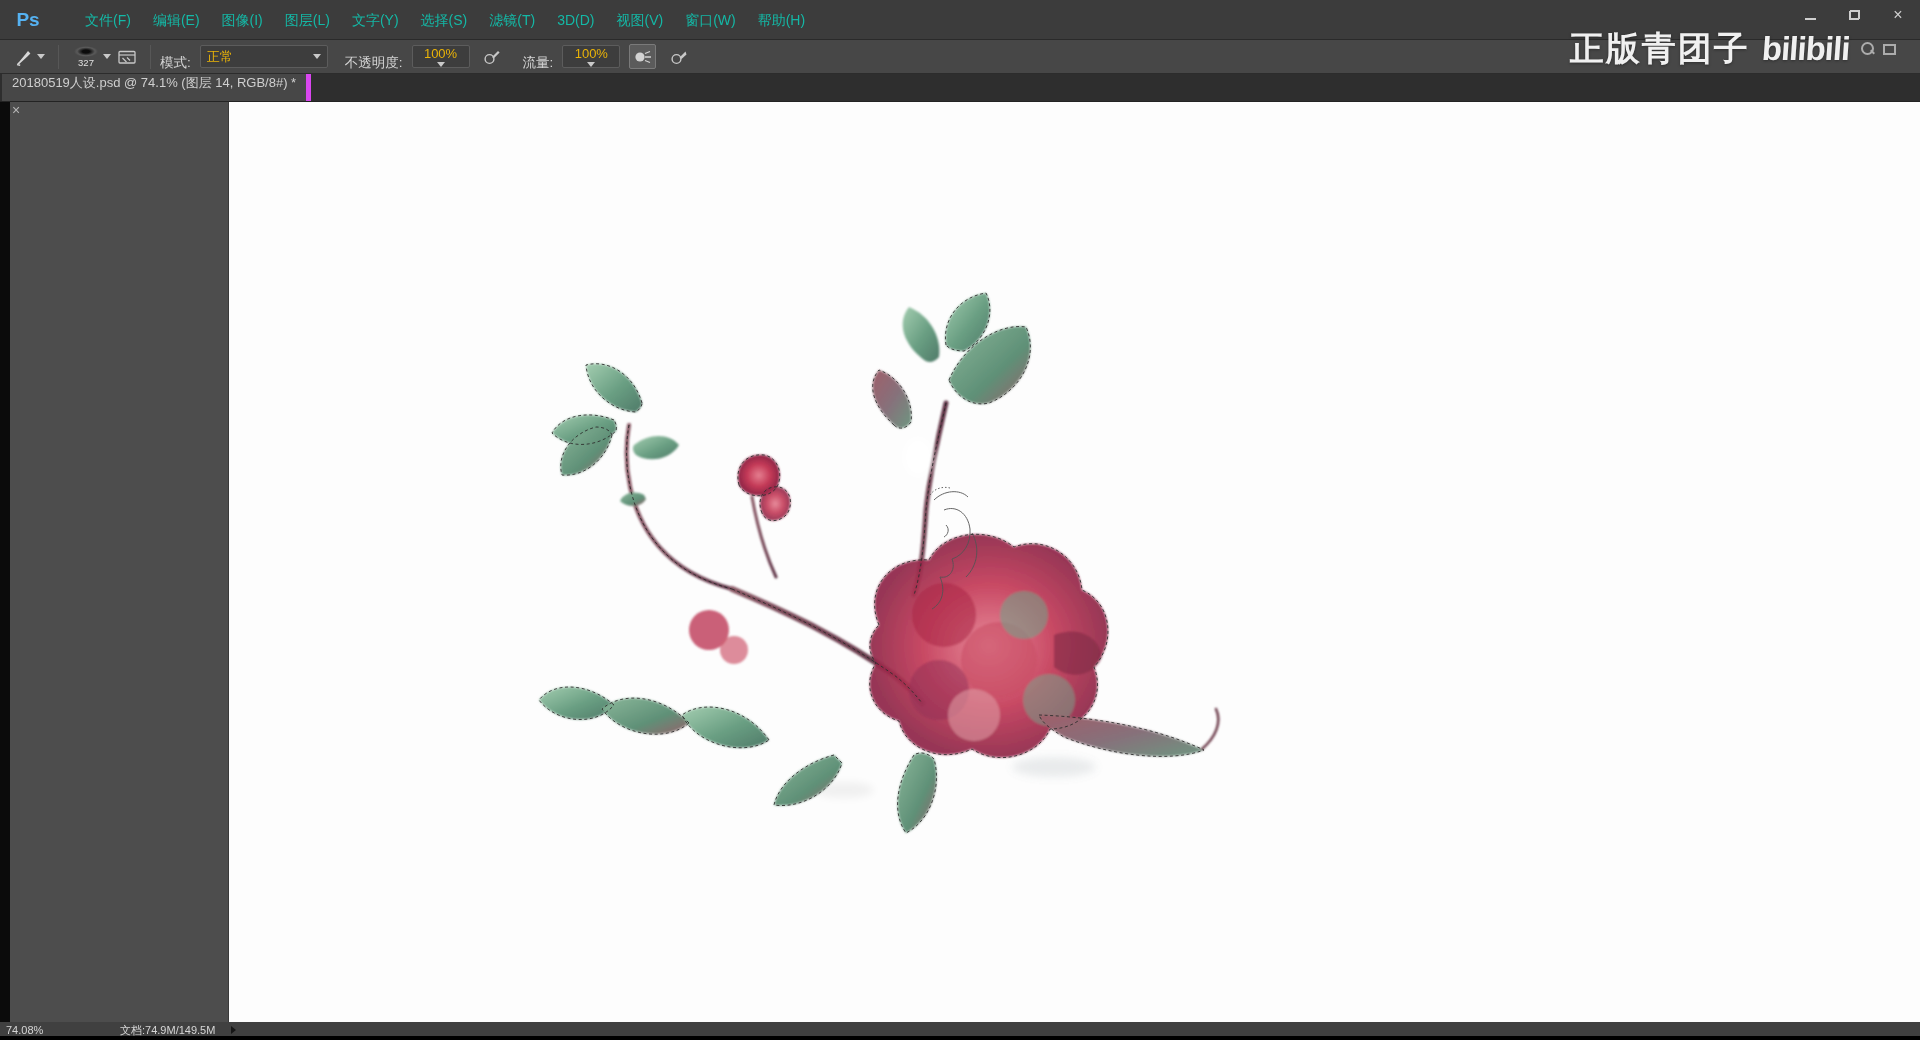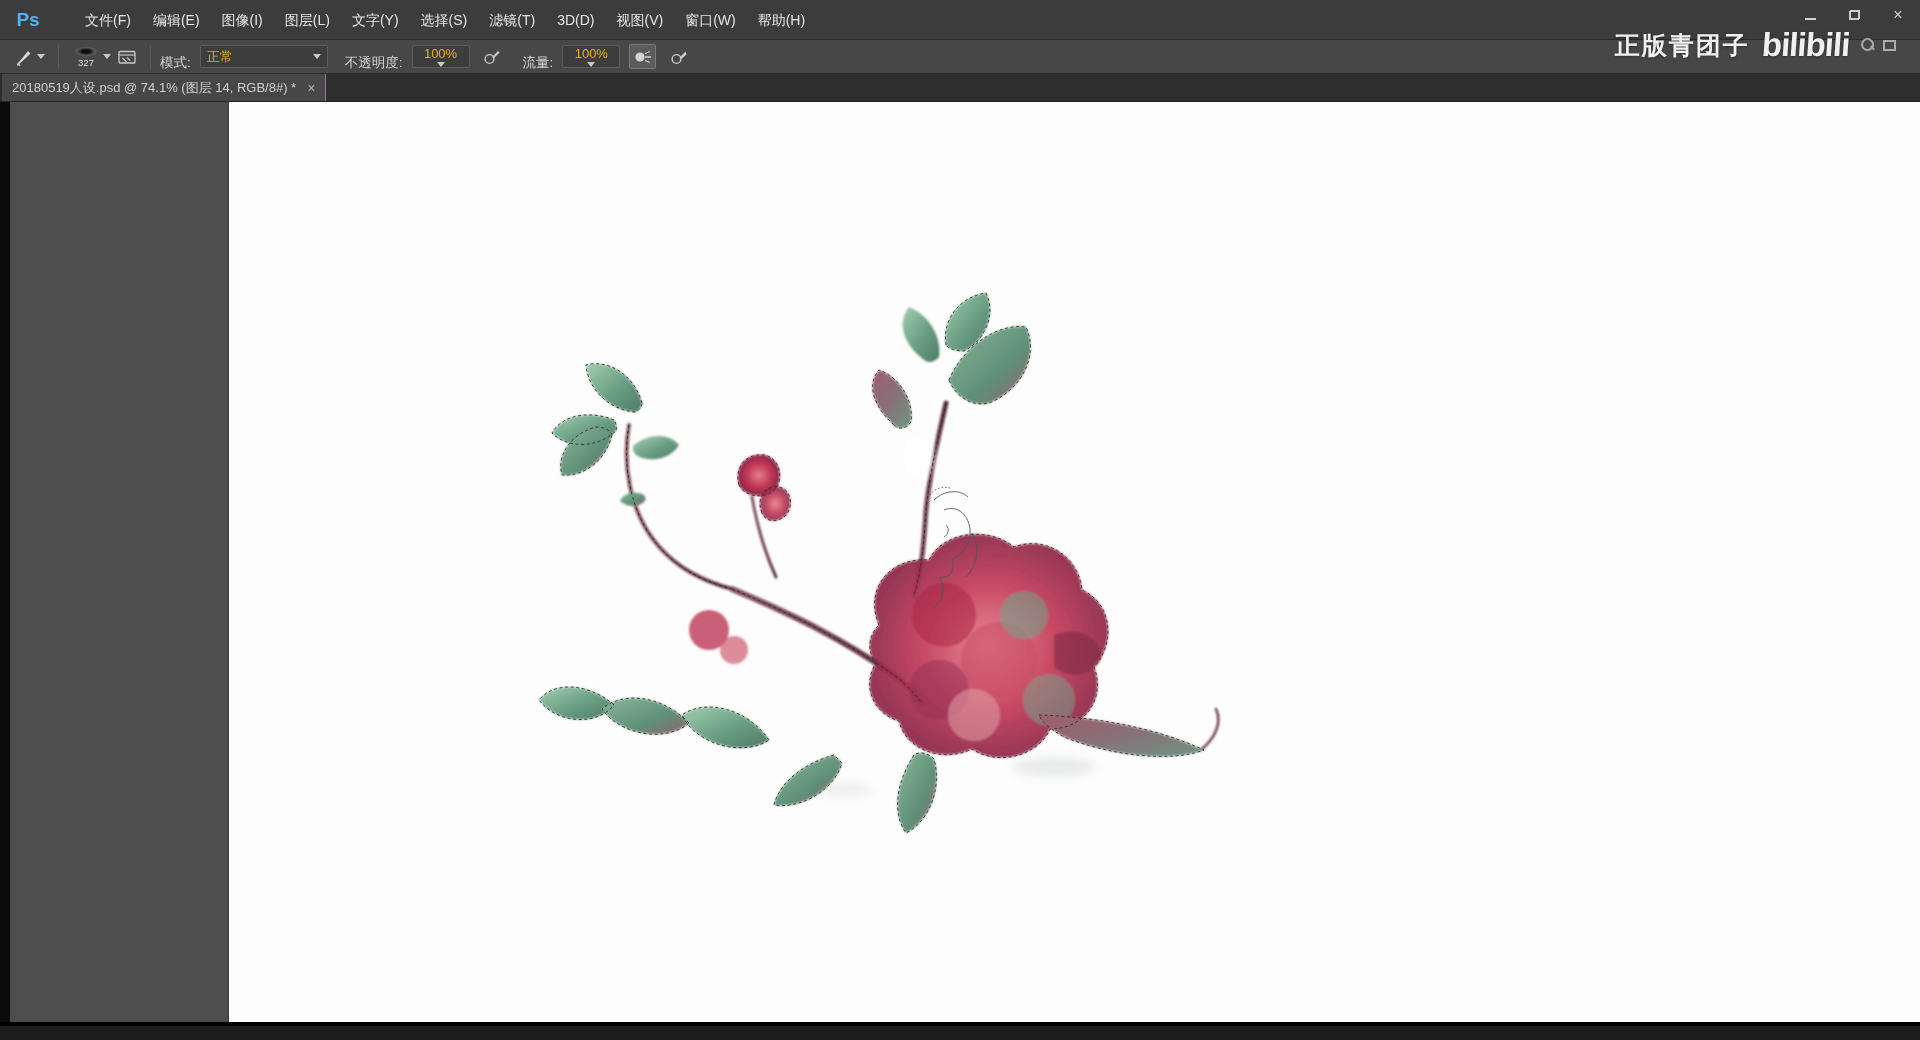--- a/index.html
+++ b/index.html
@@ -5,21 +5,21 @@
   * { margin:0; padding:0; box-sizing:border-box; }
   html,body { width:1920px; height:1040px; overflow:hidden; background:#000;
               font-family:"Liberation Sans","DejaVu Sans",sans-serif; }
   .app { position:relative; width:1920px; height:1040px; background:#1d1d1d; }
 
   
   .menubar { height:40px; background:#3c3c3c; border-bottom:1px solid #2a2a2a;
              display:flex; align-items:center; padding-left:10px; position:relative; z-index:6; }
   .ps-logo { width:36px; height:28px; display:flex; align-items:center; justify-content:center;
              color:#55b2f2; font-weight:bold; font-size:19px; margin-right:28px; }
-  .menu-item { color:#e5e5e5; font-size:14px; padding:0 11px; height:40px; line-height:40px; cursor:default; }
+  .menu-item { color:#14b8a6; font-size:14px; padding:0 11px; height:40px; line-height:40px; cursor:default; }
   .win-controls { position:absolute; right:0; top:0; height:40px; display:flex; align-items:flex-start; }
   .win-btn { width:44px; height:30px; display:flex; align-items:center; justify-content:center;
              color:#cfcfcf; font-size:16px; cursor:default; }
   .glyph-min { width:11px; height:0; border-bottom:2px solid #cfcfcf; margin-top:8px; }
   .glyph-restore { position:relative; width:11px; height:10px; }
   .glyph-restore:before { content:""; position:absolute; left:0; bottom:0; width:8px; height:7px; border:1.5px solid #cfcfcf; }
   .glyph-restore:after  { content:""; position:absolute; right:0; top:0; width:8px; height:7px; border:1.5px solid #cfcfcf; }
 
   
   .optionsbar { height:34px; background:#474747; border-bottom:1px solid #2c2c2c;
@@ -41,22 +41,22 @@
   .dd-mode { width:128px; }
   .dd-num { width:58px;flex-direction:column; }
   .icon-btn { width:27px; height:25px; display:flex; align-items:center; justify-content:center; border-radius:2px; }
   .icon-btn.active { background:#5b5b5b; border:1px solid #7a7a7a; }
   .panel-toggle { width:28px; height:25px; display:flex; align-items:center; justify-content:center; }
 
   
   .tabbar { height:28px; background:#2e2e2e; border-bottom:1px solid #232323;
             display:flex; align-items:flex-end; padding-left:2px; position:relative; z-index:4; }
   .tab { height:27px; background:#474747; color:#cfcfcf; font-size:13px;
-         display:flex; align-items:center; padding:0 10px; gap:11px;
-         border-right:1px solid #d946ef; cursor:default; }
+         display:flex; padding:0 10px; gap:11px;
+         border-right:5px solid #d946ef; cursor:default;flex-direction:column; }
   .tab-close { color:#b6b6b6; font-size:14px; line-height:14px; cursor:default; }
 
   
   .workspace { display:flex; height:920px; }
   .left-black { width:10px; background:#0b0b0b; }
   .left-panel { width:219px; background:#4d4d4d; border-right:1px solid #3a3a3a; }
   .canvas { flex:1; background:#fdfdfd; position:relative; overflow:hidden; cursor:crosshair; }
   .art { position:absolute; left:265px; top:183px; }
 
   
@@ -64,21 +64,21 @@
                display:flex; align-items:flex-start; padding-left:6px; overflow:hidden; line-height:16px; }
   .status-zoom { width:86px; }
   .status-doc { margin-left:28px; }
   .status-arrow { width:0; height:0; border-top:4px solid transparent; border-bottom:4px solid transparent;
                   border-left:5px solid #161616; margin:4px 0 0 16px; }
   .bottom-black { height:4px; background:#000; }
 
   
   .watermark { position:absolute; top:26px; right:24px; z-index:20; display:flex; align-items:center; gap:12px;
                color:rgba(255,255,255,0.93); text-shadow:0 1px 3px rgba(0,0,0,0.35); pointer-events:none; }
-  .wm-text { font-size:25px; font-weight:bold; letter-spacing:2px; }
+  .wm-text { font-size:34px; font-weight:bold; letter-spacing:2px; }
   .wm-logo { font-size:33px; font-weight:bold; letter-spacing:-1px; transform:skewX(-4deg); }
   .wm-icons { display:flex; align-items:center; gap:8px; opacity:0.55; }
   .wm-search { position:relative; width:14px; height:14px; }
   .wm-search:before { content:""; position:absolute; left:0; top:0; width:9px; height:9px;
                       border:2px solid #fff; border-radius:50%; }
   .wm-search:after { content:""; position:absolute; left:9px; top:9px; width:5px; height:2px;
                      background:#fff; transform:rotate(45deg); }
   .wm-frame { width:13px; height:11px; border:2px solid #fff; }
 </style>
 </head>
@@ -293,20 +293,25 @@
           <path d="M545,430 C600,432 660,442 710,465 C675,478 615,470 570,452 C558,445 548,438 545,430 Z"></path>
           <path d="M452,118 C445,150 436,185 432,225 C430,255 428,285 420,310"></path>
           <path d="M135,140 C128,180 136,226 162,258 C182,283 208,296 238,304"></path>
           <path d="M238,304 C300,330 350,355 400,390 C412,399 420,408 428,418"></path>
         </g>
       </svg>
 
     </div>
   </div>
 
+  <div class="statusbar">
+    <span class="status-zoom">74.08%</span>
+    <span class="status-doc">文档:74.9M/149.5M</span>
+    <span class="status-arrow"></span>
+  </div>
   <div class="bottom-black"></div>
 
   <div class="watermark">
     <span class="wm-text">正版青团子</span>
     <span class="wm-logo">bilibili</span>
     <span class="wm-icons">
       <span class="wm-search"></span>
       <span class="wm-frame"></span>
     </span>
   </div>

